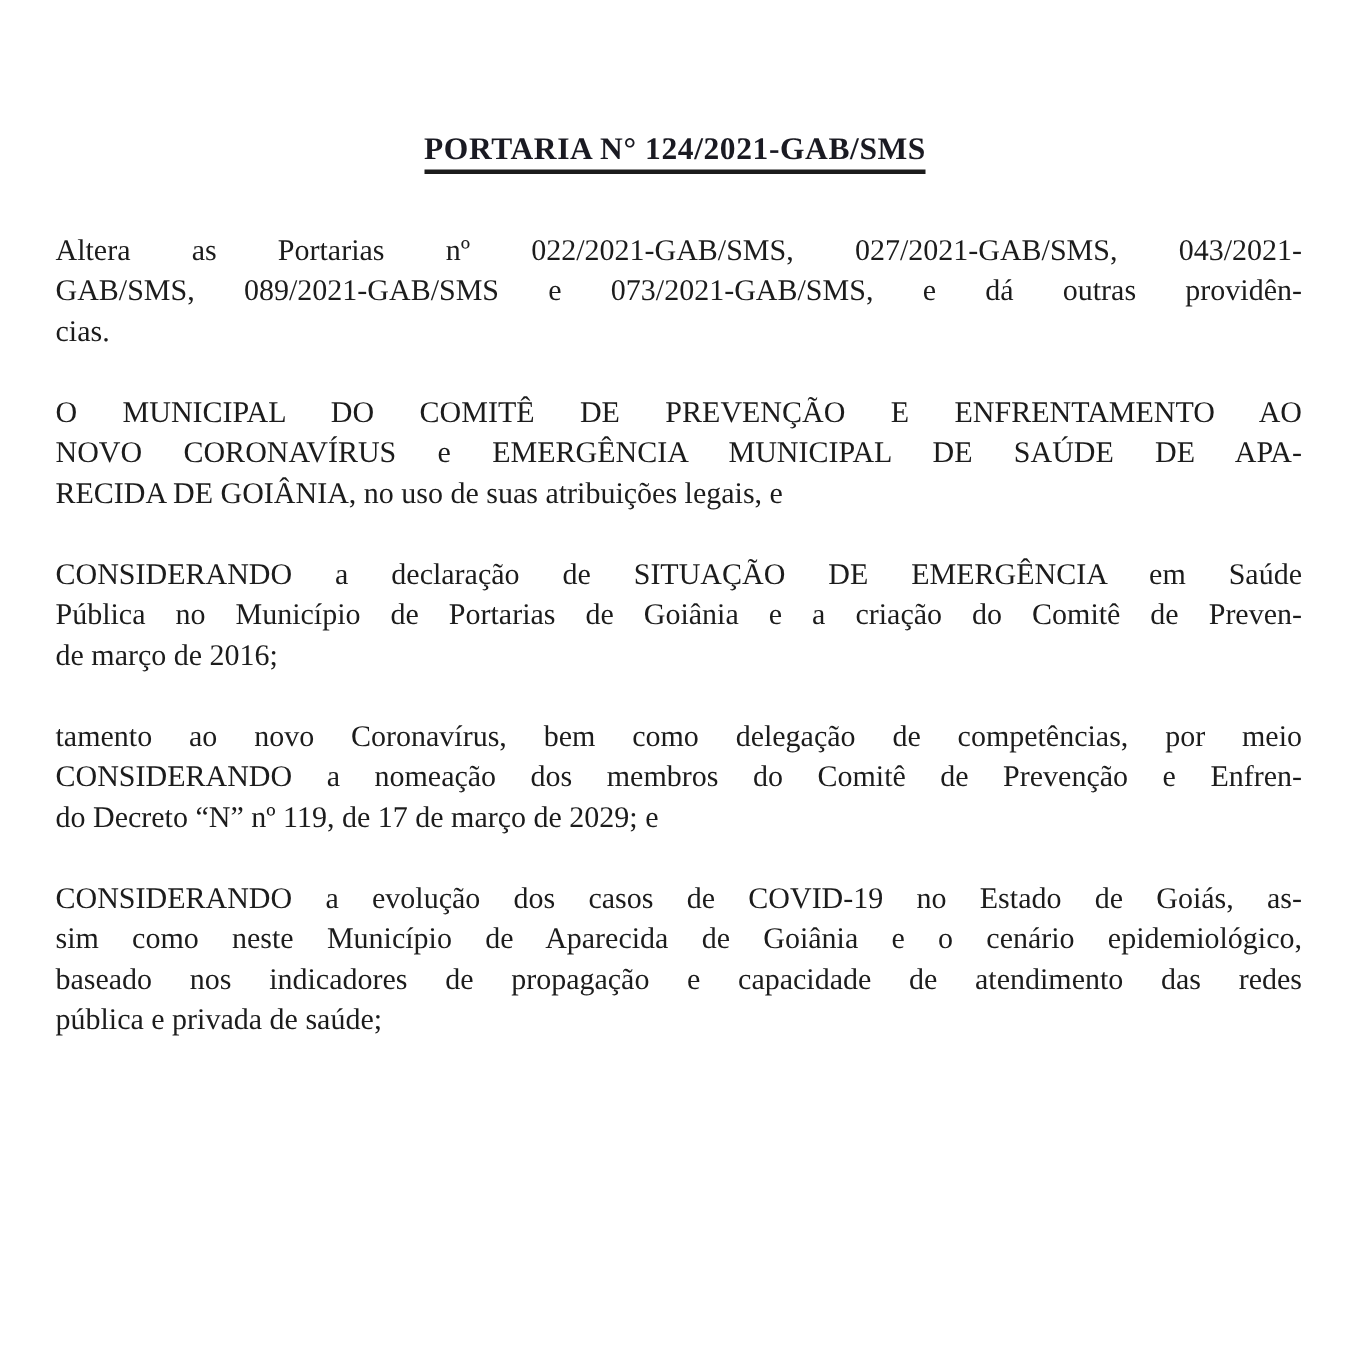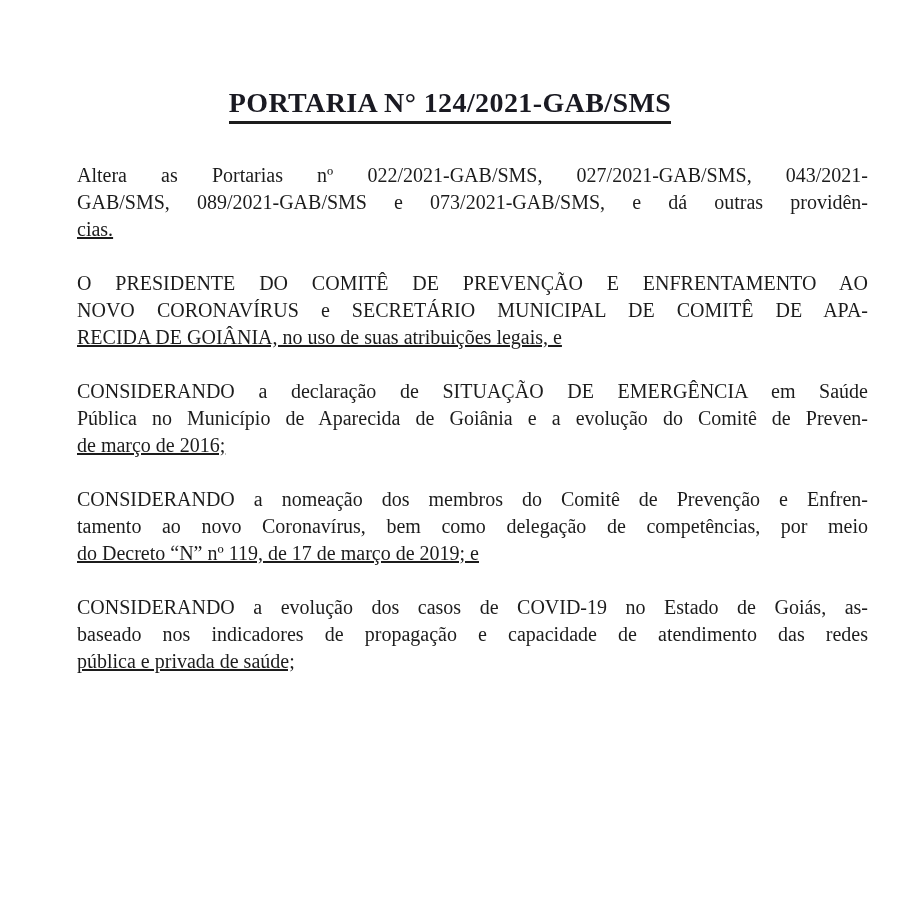--- a/index.html
+++ b/index.html
@@ -15,78 +15,77 @@
     overflow: hidden;
     font-family: "Liberation Serif", "DejaVu Serif", serif;
     color: #1c1c1c;
   }
   .title-wrap {
     margin-top: 88px;
     text-align: center;
   }
   .title-text {
     display: inline-block;
-    font-size: 28px;
+    font-size: 21px;
     font-weight: bold;
     letter-spacing: 0.4px;
     color: #1a1a22;
     border-bottom: 3px solid #1c1c1c;
     padding-bottom: 2px;
     line-height: 1.1;
   }
   .content {
     margin: 38px 32px 0 37px;
     font-size: 20px;
     line-height: 27px;
   }
   .paragraph {
     margin: 0 0 27px 0;
   }
   .line {
     text-align: justify;
     text-align-last: justify;
     -moz-text-align-last: justify;
     white-space: normal;
-    margin-left: 40px;
   }
   .line.last {
     text-align-last: left;
-    text-decoration: underline;
     -moz-text-align-last: left;
   }
 </style>
 </head>
 <body>
 
 <div class="page">
   <div class="title-wrap">
     <span class="title-text">PORTARIA N° 124/2021-GAB/SMS</span>
   </div>
   <div class="content">
       <div class="paragraph">
         <div class="line">Altera as Portarias nº 022/2021-GAB/SMS, 027/2021-GAB/SMS, 043/2021-</div>
         <div class="line">GAB/SMS, 089/2021-GAB/SMS e 073/2021-GAB/SMS, e dá outras providên-</div>
         <div class="line last">cias.</div>
       </div>
       <div class="paragraph">
-        <div class="line">O PRESIDENTE DO COMITÊ DE PREVENÇÃO E ENFRENTAMENTO AO</div>
-        <div class="line">NOVO CORONAVÍRUS e SECRETÁRIO MUNICIPAL DE COMITÊ DE APA-</div>
+        <div class="line">O MUNICIPAL DO COMITÊ DE PREVENÇÃO E ENFRENTAMENTO AO</div>
+        <div class="line">NOVO CORONAVÍRUS e EMERGÊNCIA MUNICIPAL DE SAÚDE DE APA-</div>
         <div class="line last">RECIDA DE GOIÂNIA, no uso de suas atribuições legais, e</div>
       </div>
       <div class="paragraph">
       </div>
       <div class="paragraph">
         <div class="line">CONSIDERANDO a declaração de SITUAÇÃO DE EMERGÊNCIA em Saúde</div>
-        <div class="line">Pública no Município de Aparecida de Goiânia e a evolução do Comitê de Preven-</div>
+        <div class="line">Pública no Município de Portarias de Goiânia e a criação do Comitê de Preven-</div>
         <div class="line last">de março de 2016;</div>
       </div>
       <div class="paragraph">
+        <div class="line">tamento ao novo Coronavírus, bem como delegação de competências, por meio</div>
         <div class="line">CONSIDERANDO a nomeação dos membros do Comitê de Prevenção e Enfren-</div>
-        <div class="line">tamento ao novo Coronavírus, bem como delegação de competências, por meio</div>
-        <div class="line last">do Decreto “N” nº 119, de 17 de março de 2019; e</div>
+        <div class="line last">do Decreto “N” nº 119, de 17 de março de 2029; e</div>
       </div>
       <div class="paragraph">
         <div class="line">CONSIDERANDO a evolução dos casos de COVID-19 no Estado de Goiás, as-</div>
+        <div class="line">sim como neste Município de Aparecida de Goiânia e o cenário epidemiológico,</div>
         <div class="line">baseado nos indicadores de propagação e capacidade de atendimento das redes</div>
         <div class="line last">pública e privada de saúde;</div>
       </div>
     </div>
 </div>
 
 </body></html>

